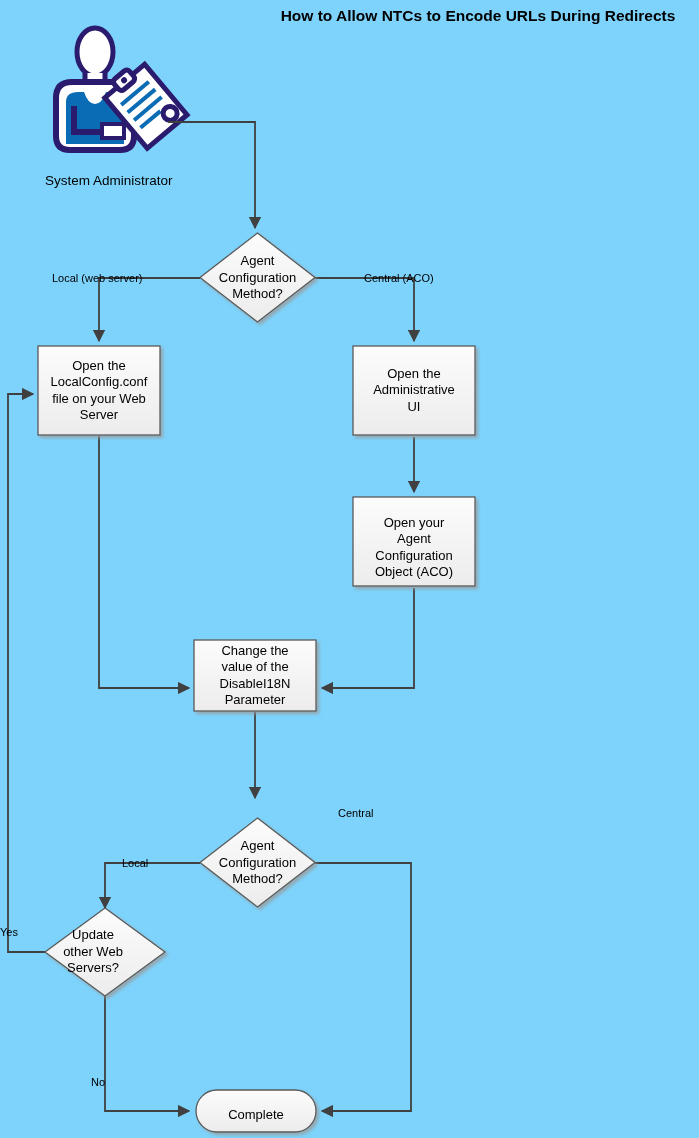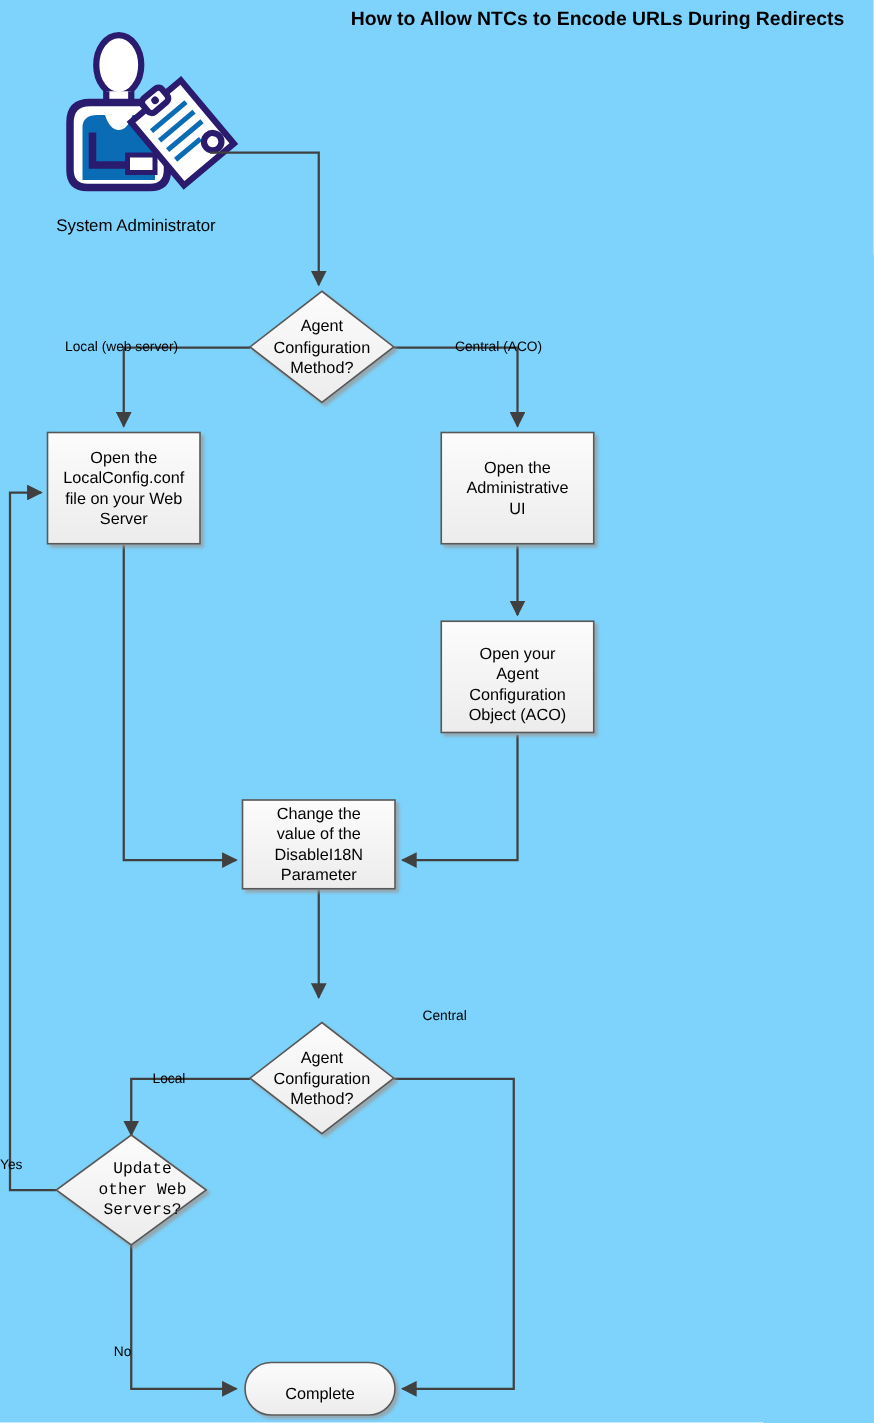--- a/index.html
+++ b/index.html
@@ -178,21 +178,21 @@
     <span>Change the</span>
     <span>value of the</span>
     <span class="bold-param">DisableI18N</span>
     <span>Parameter</span>
   </div>
 
   <div class="node-label" style="left:200px;top:821px;width:115px;height:84px;">Agent
 Configuration
 Method?</div>
 
-  <div class="node-label" style="left:57px;top:910px;width:114px;height:84px;font-family:Liberation Mono, monospace;">Update
+  <div class="node-label" style="left:36px;top:910px;width:114px;height:84px;">Update
 other Web
 Servers?</div>
 
   <div class="node-label" style="left:196px;top:1090px;width:120px;height:50px;">Complete</div>
 
   <div class="edge-label" style="left:52px;top:270px;">Local (web server)</div>
 
   <div class="edge-label" style="left:364px;top:270px;">Central (ACO)</div>
 
   <div class="edge-label" style="left:122px;top:855px;">Local</div>

